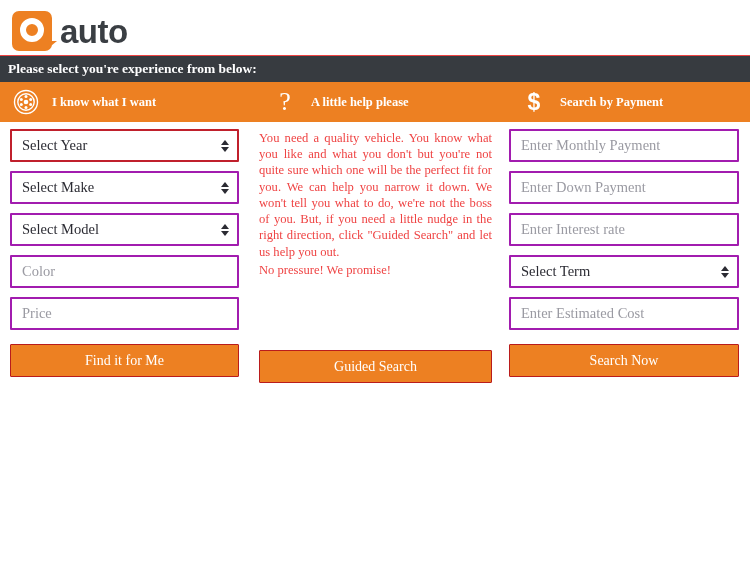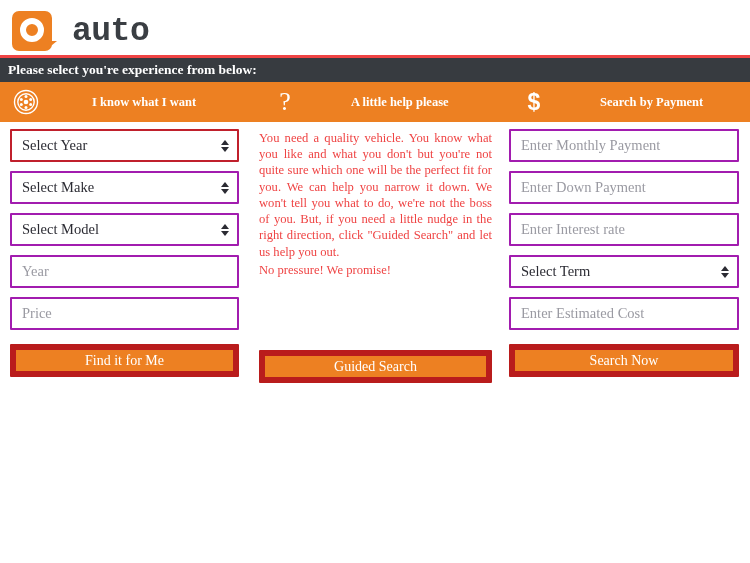--- a/index.html
+++ b/index.html
@@ -56,55 +56,54 @@
     position: absolute;
     right: -5px;
     bottom: 1px;
     width: 0;
     height: 0;
     border-left: 11px solid #ED8022;
     border-bottom: 9px solid transparent;
     border-top: 0 solid transparent;
   }
   .logo-word {
-    font-family: Liberation Mono, monospace;
+    font-family: Liberation Sans, sans-serif;
     font-weight: bold;
     font-size: 33px;
     color: #3A3E43;
     letter-spacing: -0.5px;
     line-height: 1;
-    margin-left: 18px;
+    margin-left: 6px;
   }
 
   
   .dark-bar {
     height: 27px;
     background: #373B40;
     color: #ffffff;
     display: flex;
     align-items: center;
     padding-left: 8px;
     font-size: 13.5px;
     font-weight: bold;
-    border-top: 3px solid #ef4444;
+    border-top: 1px solid #ef4444;
   }
 
   
   .nav-bar {
     height: 40px;
     background: #ED8022;
     display: flex;
     align-items: center;
     color: #ffffff;
   }
   .nav-item {
     display: flex;
     align-items: center;
     height: 100%;
-    gap: 40px;
   }
   .nav-item.col1 { width: 259px; }
   .nav-item.col2 { width: 249px; }
   .nav-item.col3 { flex: 1; }
   .nav-icon {
     width: 52px;
     display: flex;
     align-items: center;
     justify-content: center;
     flex: none;
@@ -201,21 +200,21 @@
     padding-top: 5px;
   }
   .btn-cell { width: 250px; display: flex; }
   .btn-cell.c1 { padding: 0 11px 0 10px; }
   .btn-cell.c2 { padding: 6px 8px 0 9px; }
   .btn-cell.c3 { padding: 0 11px 0 9px; }
   .btn {
     flex: 1;
     height: 33px;
     background: #ED8022;
-    border: 6px solid #b91c1c;
+    border: 1px solid #b91c1c;
     color: #ffffff;
     font-family: "Liberation Serif", "DejaVu Serif", serif;
     font-size: 14px;
     display: flex;
     align-items: center;
     justify-content: center;
     cursor: pointer;
     border-radius: 1px;
   }
 </style>
@@ -292,21 +291,21 @@
 
       <div class="field select">
         <span class="val">Select Model</span>
         <span class="stepper">
             <i class="up"></i>
             <i class="down"></i>
           </span>
       </div>
 
       <div class="field">
-        <span class="ph">Year</span>
+        <span class="ph">Color</span>
       </div>
 
       <div class="field">
         <span class="ph">Price</span>
       </div>
 
     </div>
 
     <div class="col col-mid">
       <div class="copy">

